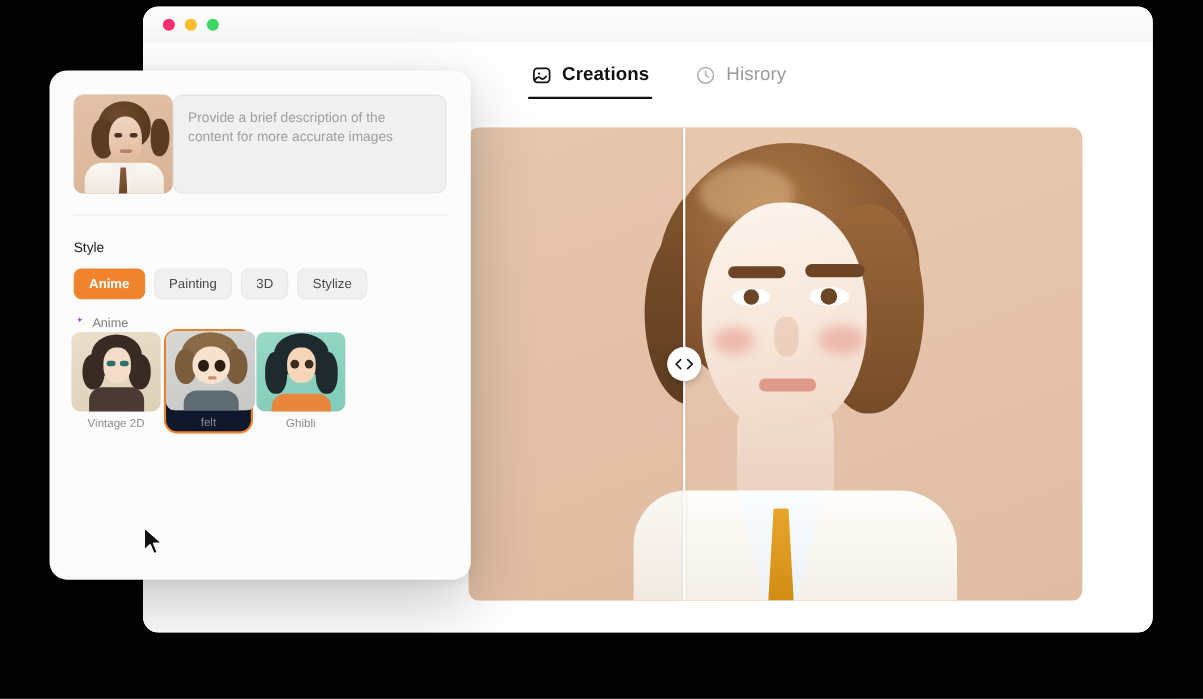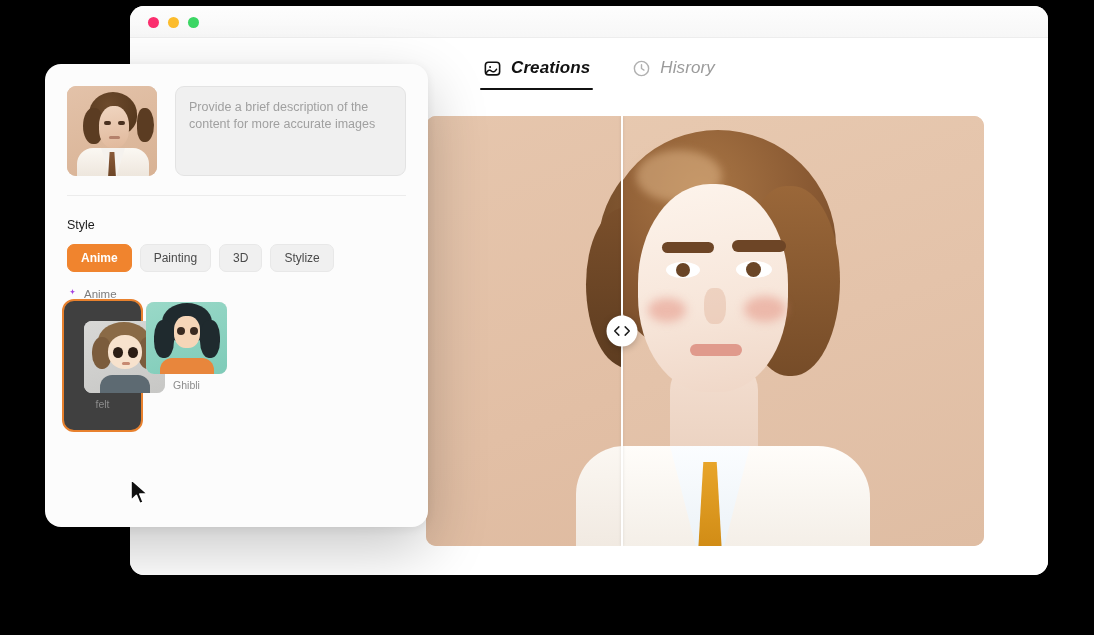--- a/index.html
+++ b/index.html
@@ -25,21 +25,21 @@
   }
   .traffic{ position:absolute; left:18px; top:11px; display:flex; gap:9px; }
   .dot{ width:11px; height:11px; border-radius:50%; }
   .dot.red{ background:#fb2e6e; }
   .dot.yellow{ background:#fcbc2c; }
   .dot.green{ background:#3bd664; }
 
   .app-body{ position:absolute; left:0; top:32px; width:100%; height:537px; background:#fff; }
 
   
-  .tabs{ position:absolute; left:353px; top:20px; display:flex; gap:42px; align-items:flex-end;font-style:italic; }
+  .tabs{ position:absolute; left:353px; top:20px; display:flex; gap:42px; align-items:flex-end; }
   .tab{ display:flex; align-items:center; gap:9px; padding-bottom:12px; cursor:pointer; position:relative; }
   .tab .label{ font-size:17px; font-weight:bold; letter-spacing:.1px; }
   .tab.active .label{ color:#111; }
   .tab.inactive .label{ color:#9b9b9b; font-weight:normal; }
   .tab.active::after{
     content:""; position:absolute; left:-3px; right:-3px; bottom:0;
     height:2.5px; background:#111; border-radius:2px;
   }
   .tab-ico{ width:19px; height:19px; display:block; }
   .tab.active .tab-ico{ color:#111; }
@@ -73,21 +73,21 @@
 
   
   .panel{
     position:absolute; left:45px; top:64px; width:383px; height:463px;
     background:#fcfcfc; border-radius:16px;
     box-shadow:0 22px 60px rgba(0,0,0,.22), 0 2px 10px rgba(0,0,0,.07);
     overflow:hidden;
   }
   .panel-inner{ position:relative; width:100%; height:100%; padding:22px 22px 0 22px; }
 
-  .prompt-row{ display:flex; gap:18px; }
+  .prompt-row{ display:flex; gap:0; }
   .thumb-src{
     width:90px; height:90px; border-radius:9px; overflow:hidden;
     background:#dcc0ab; position:relative; flex:0 0 auto;
   }
   .prompt-box{
     flex:1; height:90px; background:#f0f0f0; border:1px solid #e3e3e3;
     border-radius:9px; padding:12px 13px;
   }
   .prompt-box .ph{ font-size:12.5px; line-height:17px; color:#a0a0a0; }
 
@@ -106,21 +106,21 @@
   .group-label{ position:absolute; left:22px; top:221px; display:flex; align-items:center; gap:6px; }
   .group-label .txt{ font-size:11.5px; color:#7d7d7d; }
   .spark{ width:11px; height:11px; color:#a23ee0; }
 
   .grid{ position:absolute; left:20px; top:238px; width:344px; display:flex; flex-wrap:wrap; gap:6px 6px; }
   .cell{ width:81px; cursor:pointer; }
   .cell .art{
     width:81px; height:72px; border-radius:8px; overflow:hidden; position:relative;
     background:#ddd;
   }
-  .cell.selected{ padding:20px; margin:-3px; border:2px solid #e8812e; border-radius:12px; background:#404040; }
+  .cell.selected{ padding:0; margin:-3px; border:2px solid #e8812e; border-radius:12px; background:#0f172a; }
   .cell .name{ text-align:center; font-size:10.5px; color:#8c8c8c; margin-top:5px; }
 
   
   .cursor{ position:absolute; left:129px; top:478px; width:22px; height:28px; z-index:30; pointer-events:none; }
 </style>
 </head>
 <body>
 
 <div id="stage">
 
@@ -269,20 +269,33 @@
             <path d="M12 1.5c.5 4.6 1.9 6 6.5 6.5-4.6.5-6 1.9-6.5 6.5-.5-4.6-1.9-6-6.5-6.5 4.6-.5 6-1.9 6.5-6.5z"></path>
           </svg>
         </span>
         <span class="txt">Anime</span>
       </div>
 
       <div class="grid">
 
 
 
+        <div class="cell">
+          <div class="art">
+            <div class="bg-fill" style="background:linear-gradient(160deg,#eadfcb,#ded0b8);"></div>
+            <div class="shape" style="left:18px;top:2px;width:46px;height:38px;border-radius:50% 50% 36% 36%;background:#3a2a24;"></div>
+            <div class="shape" style="left:10px;top:20px;width:20px;height:32px;border-radius:46%;background:#3a2a24;"></div>
+            <div class="shape" style="left:52px;top:20px;width:20px;height:32px;border-radius:46%;background:#3a2a24;"></div>
+            <div class="shape" style="left:29px;top:14px;width:25px;height:32px;border-radius:44%;background:#f3ddc9;"></div>
+            <div class="shape" style="left:32px;top:26px;width:8px;height:5px;border-radius:3px;background:#2f6f6a;"></div>
+            <div class="shape" style="left:44px;top:26px;width:8px;height:5px;border-radius:3px;background:#2f6f6a;"></div>
+            <div class="shape" style="left:16px;top:50px;width:50px;height:24px;border-radius:12px 12px 0 0;background:#4a3a33;"></div>
+          </div>
+          <div class="name">Vintage 2D</div>
+        </div>
 
 
         <div class="cell selected">
           <div class="art">
             <div class="bg-fill" style="background:linear-gradient(160deg,#d8d8d6,#c7c7c5);"></div>
             <div class="shape" style="left:14px;top:1px;width:52px;height:38px;border-radius:50% 50% 38% 38%;background:#8a6a46;"></div>
             <div class="shape" style="left:8px;top:16px;width:20px;height:32px;border-radius:48%;background:#7b5c3c;"></div>
             <div class="shape" style="left:54px;top:16px;width:20px;height:32px;border-radius:48%;background:#7b5c3c;"></div>
             <div class="shape" style="left:24px;top:14px;width:34px;height:34px;border-radius:48%;background:#f7e2cd;"></div>
             <div class="shape" style="left:29px;top:26px;width:10px;height:11px;border-radius:50%;background:#2b1d14;"></div>

